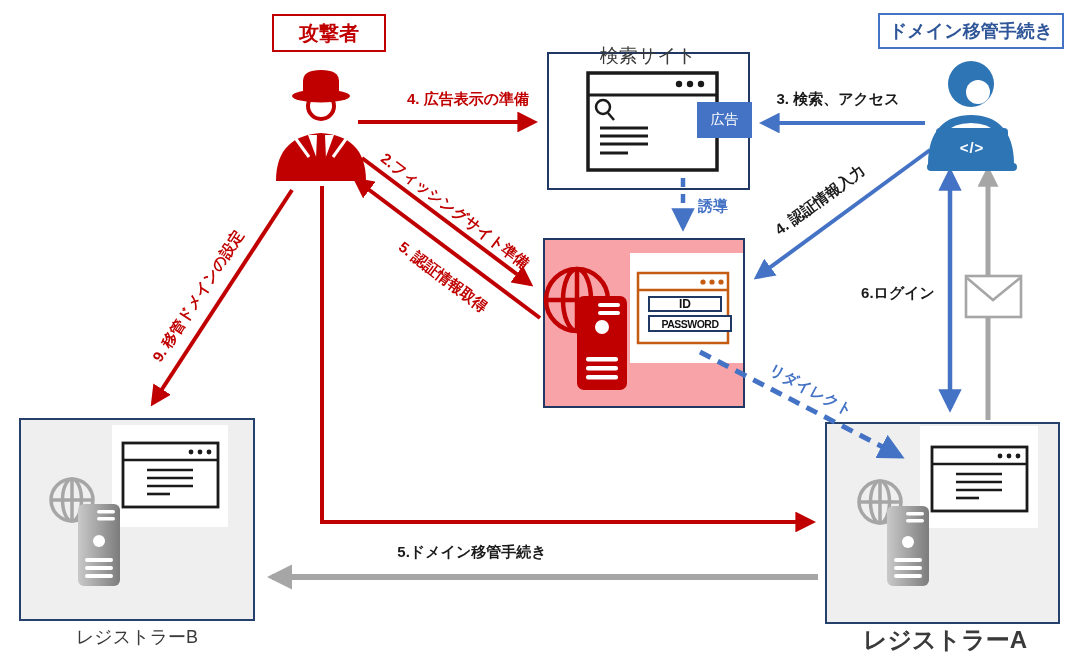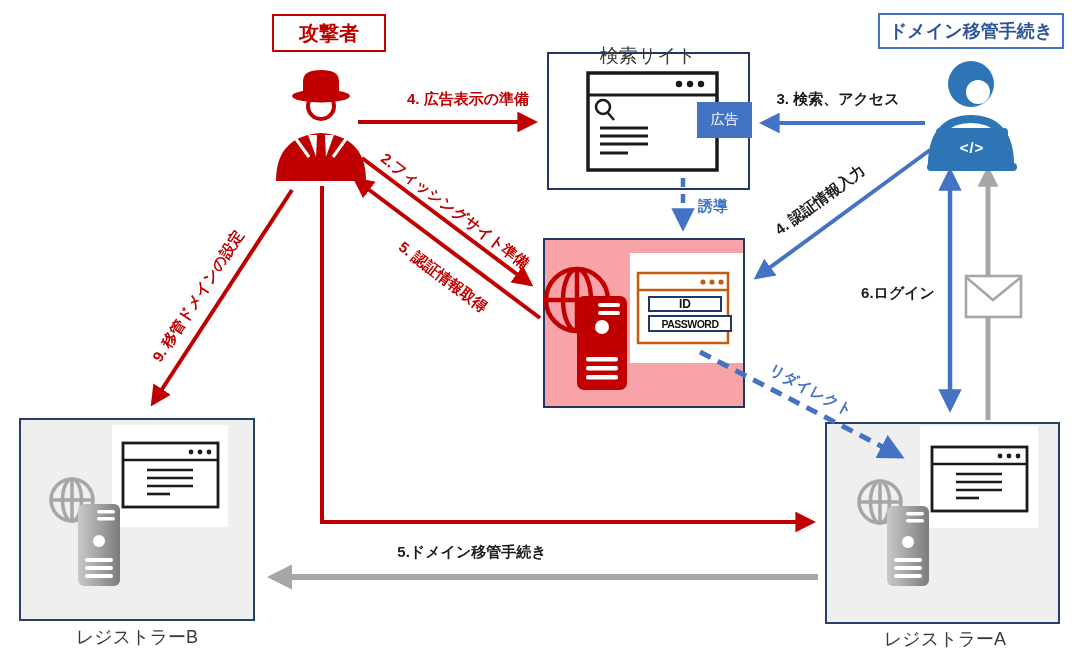--- a/index.html
+++ b/index.html
@@ -246,21 +246,21 @@
 
   <div class="actorbox attacker-box" style="left:272px;top:14px;width:114px;height:38px;">
     <span>攻撃者</span>
   </div>
   <div class="actorbox admin-box" style="left:878px;top:13px;width:186px;height:36px;">
     <span>ドメイン移管手続き</span>
   </div>
 
   <div class="lbl title" style="left:648px;top:36px;margin-top:20px;">検索サイト</div>
   <div class="lbl title" style="left:137px;top:638px;font-size:18px;">レジストラーB</div>
-  <div class="lbl title" style="left:945px;top:640px;font-size:18px;">レジストラーA</div>
+  <div class="lbl title" style="left:945px;top:640px;font-size:24px;font-weight:bold;">レジストラーA</div>
 
   <div class="ad-box" style="left:655px;top:102px;width:55px;height:36px;margin-left:42px;">
     <span>広告</span>
   </div>
   <div class="field" style="left:648px;top:296px;width:74px;height:16px;font-size:12px;">
     <span>ID</span>
   </div>
   <div class="field" style="left:648px;top:315px;width:84px;height:17px;font-size:10.5px;letter-spacing:-0.5px;">
     <span>PASSWORD</span>
   </div>

